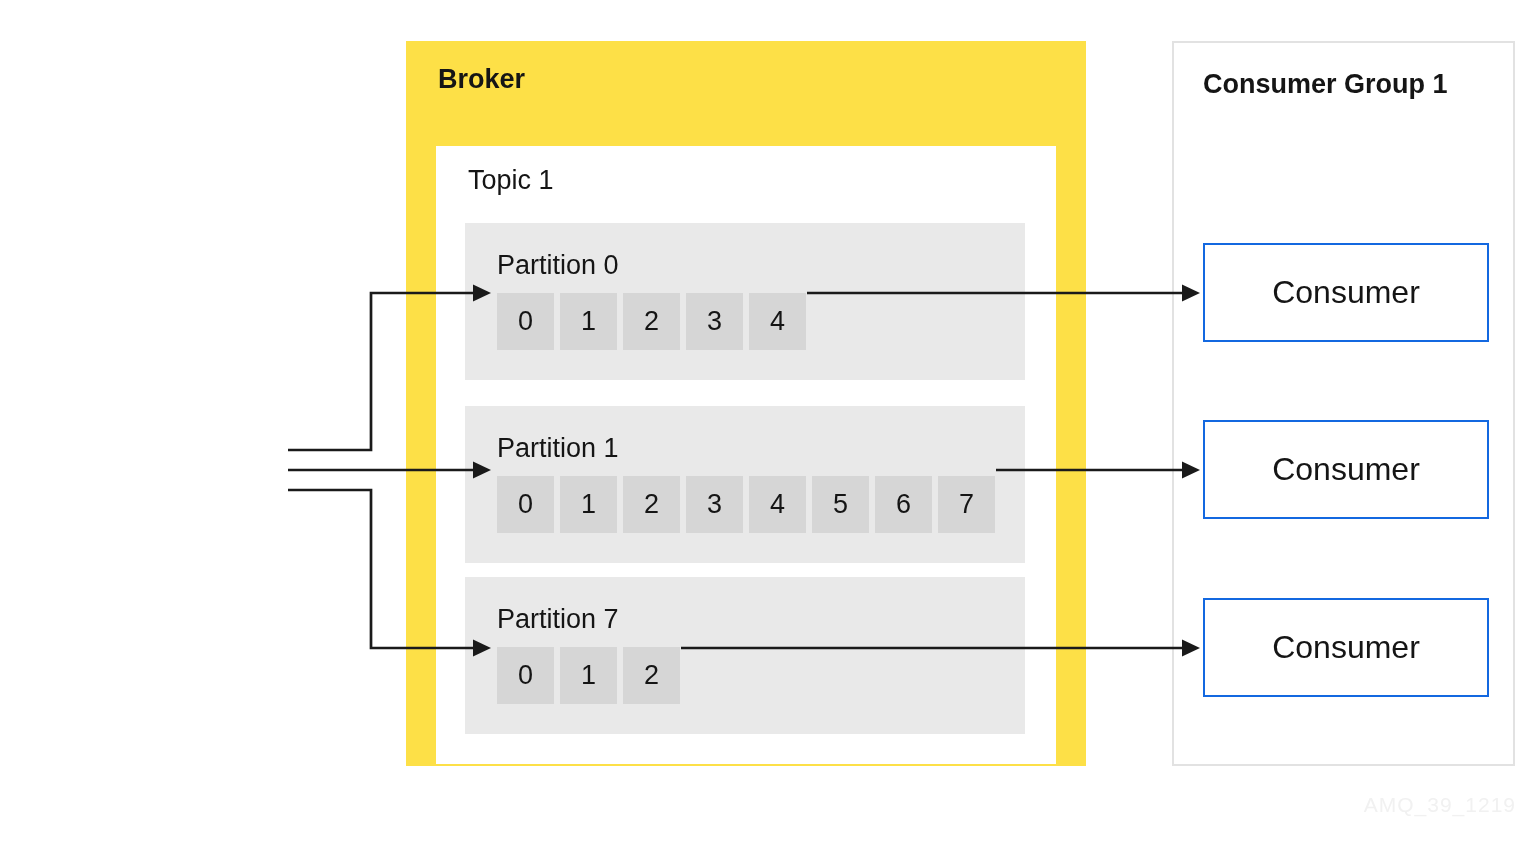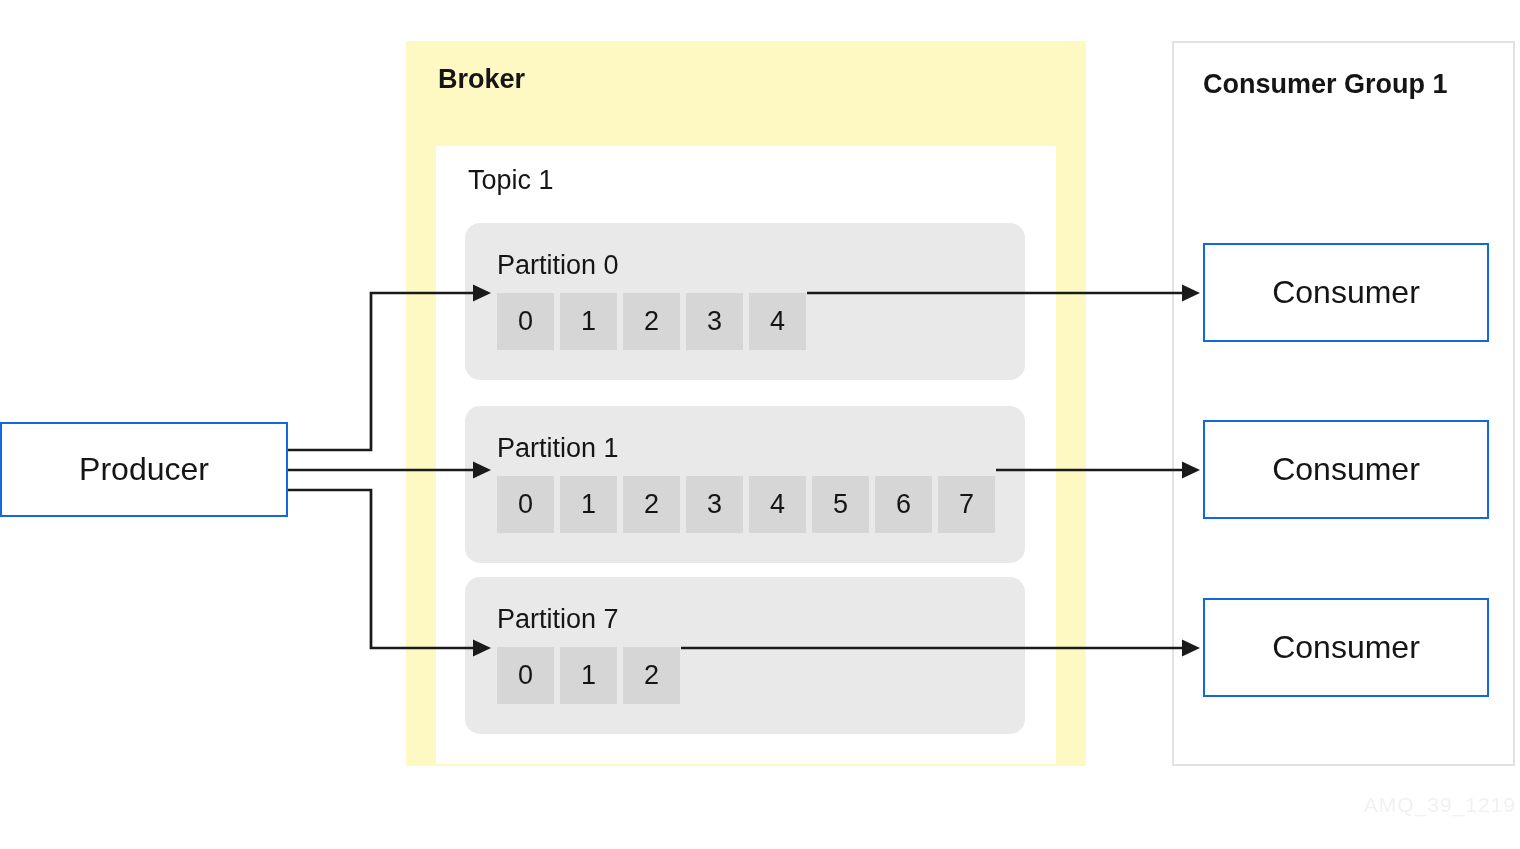--- a/index.html
+++ b/index.html
@@ -27,21 +27,21 @@
     align-items: center;
     justify-content: center;
     font-size: 32px;
     box-sizing: border-box;
   }
 
   
   .broker {
     left: 406px; top: 41px;
     width: 680px; height: 725px;
-    background: #fef9c3;
+    background: #fde047;
   }
   .broker-label {
     left: 32px; top: 23px;
     font-weight: bold;
     font-size: 27px;
   }
 
   
   .topic {
     left: 30px; top: 77px;
@@ -52,21 +52,20 @@
   .topic-label {
     left: 32px; top: 19px;
     font-size: 27px;
   }
 
   
   .partition {
     left: 29px;
     width: 560px; height: 157px;
     background: #e9e9e9;
-    border-radius: 15px;
   }
   .partition-label {
     left: 32px; top: 27px;
     font-size: 27px;
   }
   .cells {
     position: absolute;
     left: 32px; top: 70px;
     display: flex;
     gap: 6px;
@@ -113,23 +112,20 @@
     font-size: 21px;
     color: #f1f1f1;
     letter-spacing: 1px;
   }
 </style>
 </head>
 <body>
 
 <div id="canvas">
 
-  <div class="blue-box" style="left:0px; top:422px; width:288px; height:95px;">
-    <span>Producer</span>
-  </div>
 
   <div class="abs broker">
     <div class="abs broker-label">Broker</div>
 
     <div class="abs topic">
       <div class="abs topic-label">Topic 1</div>
 
       <div class="abs partition" style="top:77px;">
         <div class="abs partition-label">Partition 0</div>
         <div class="cells">

